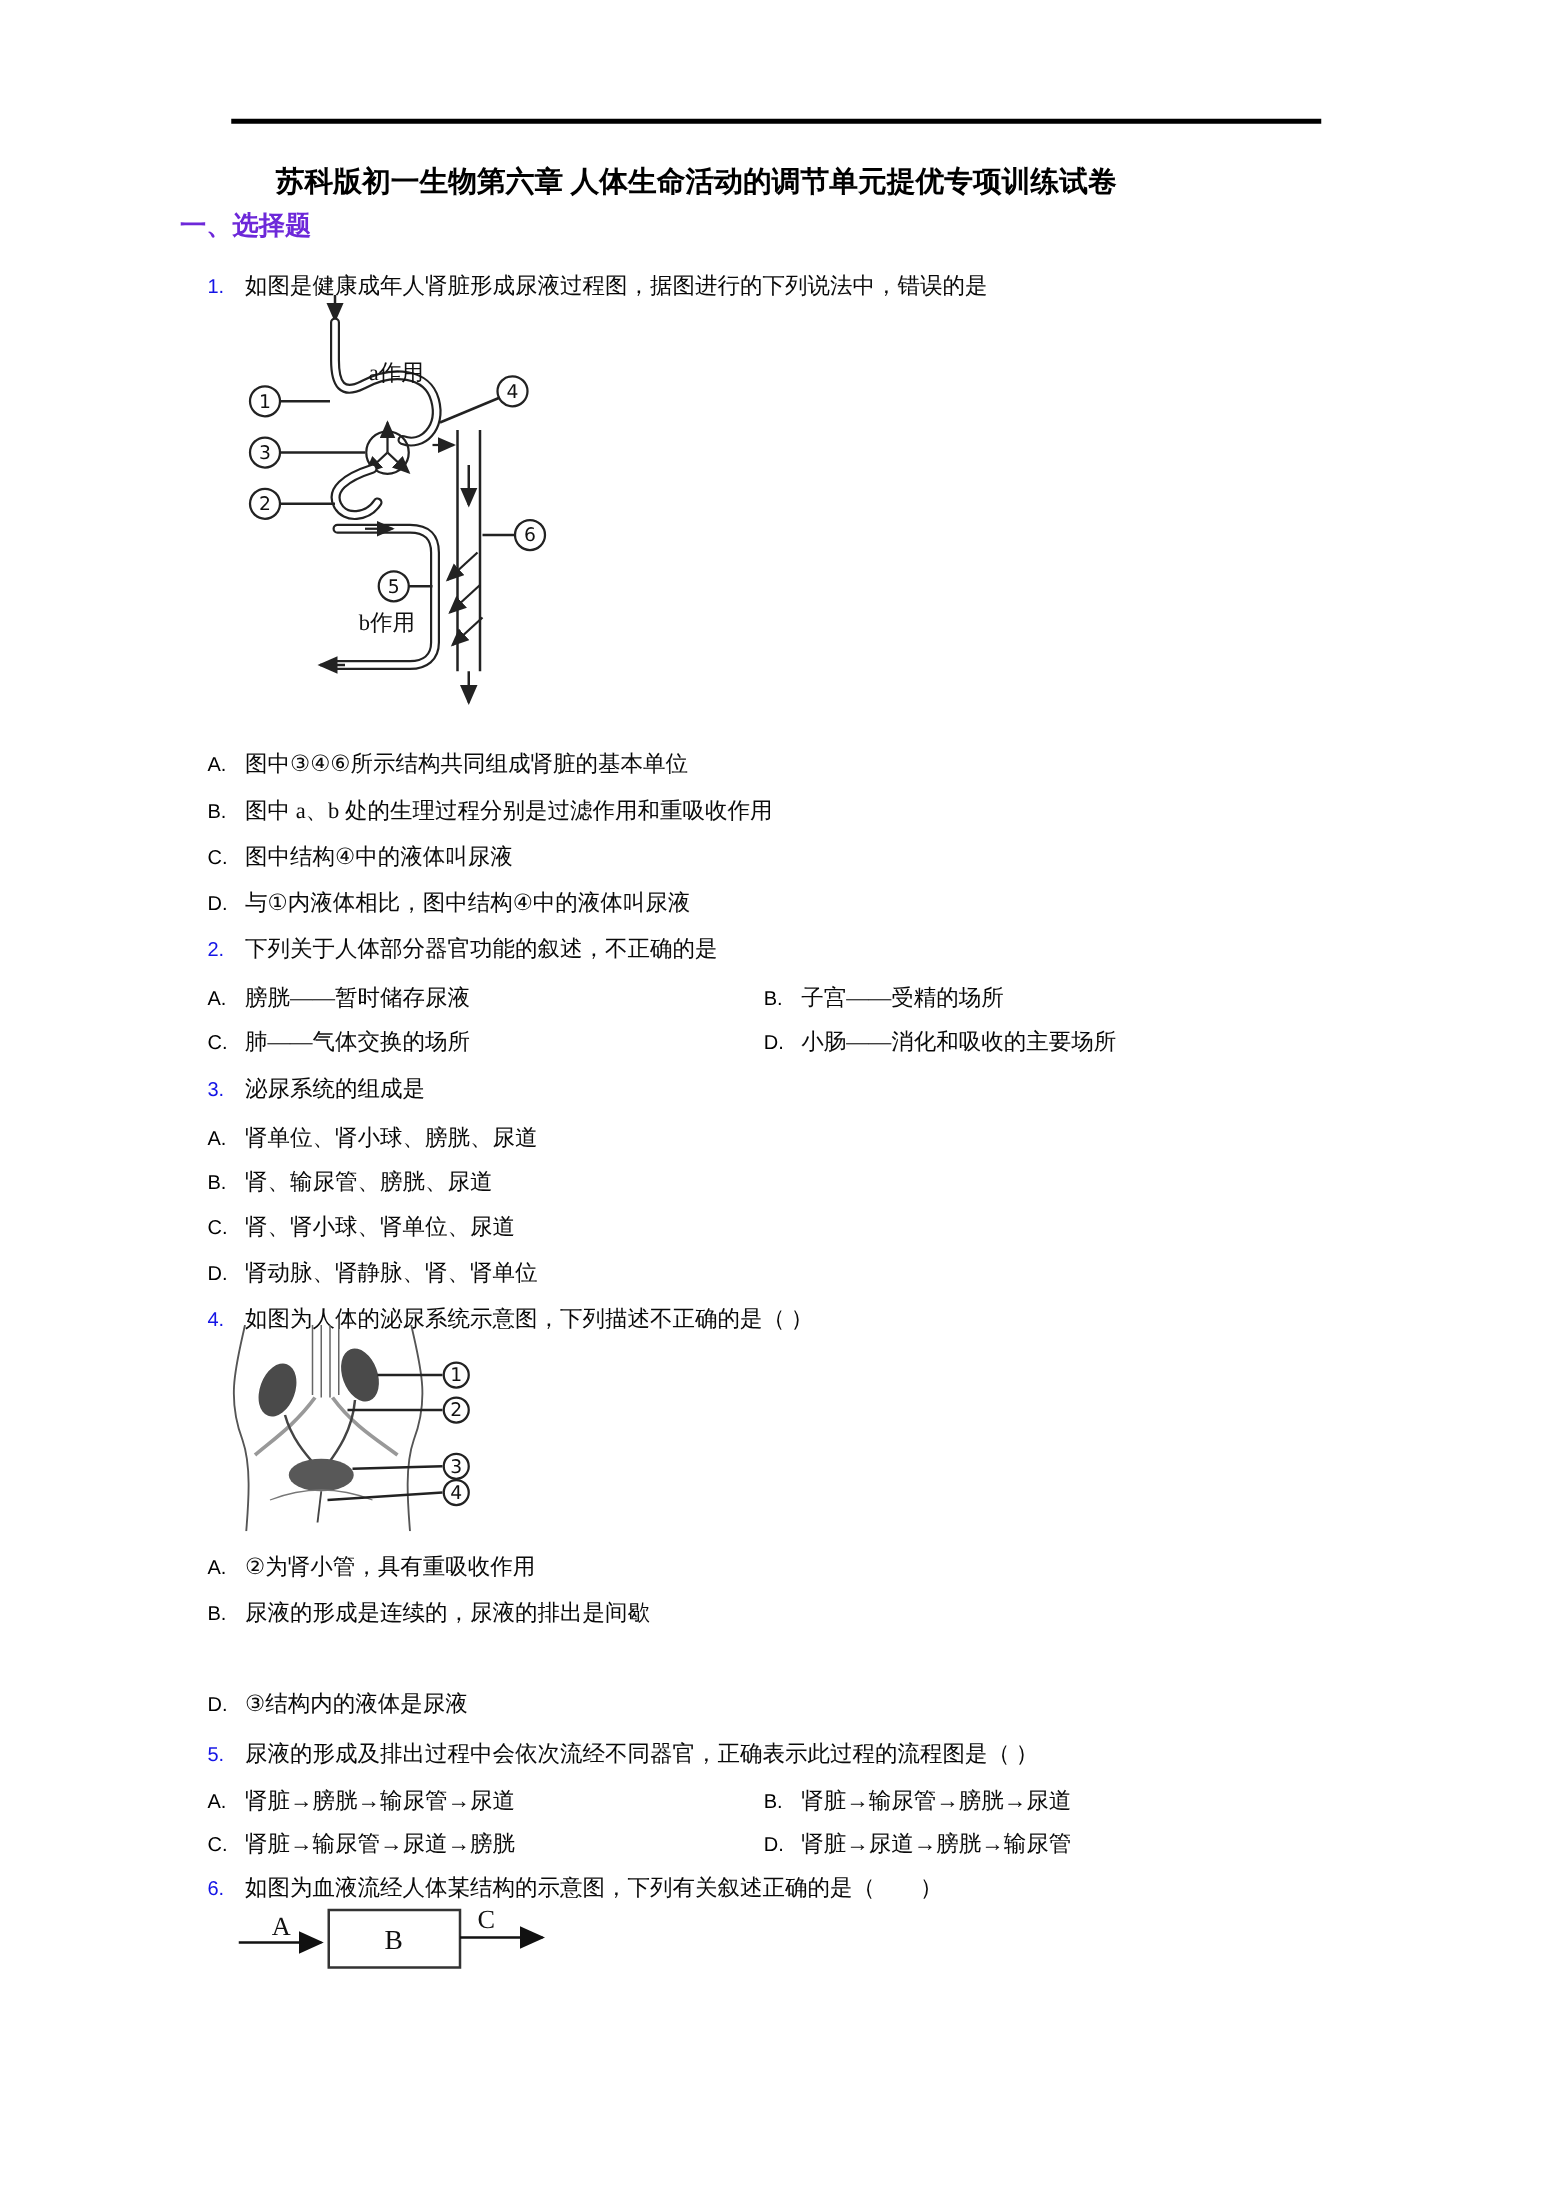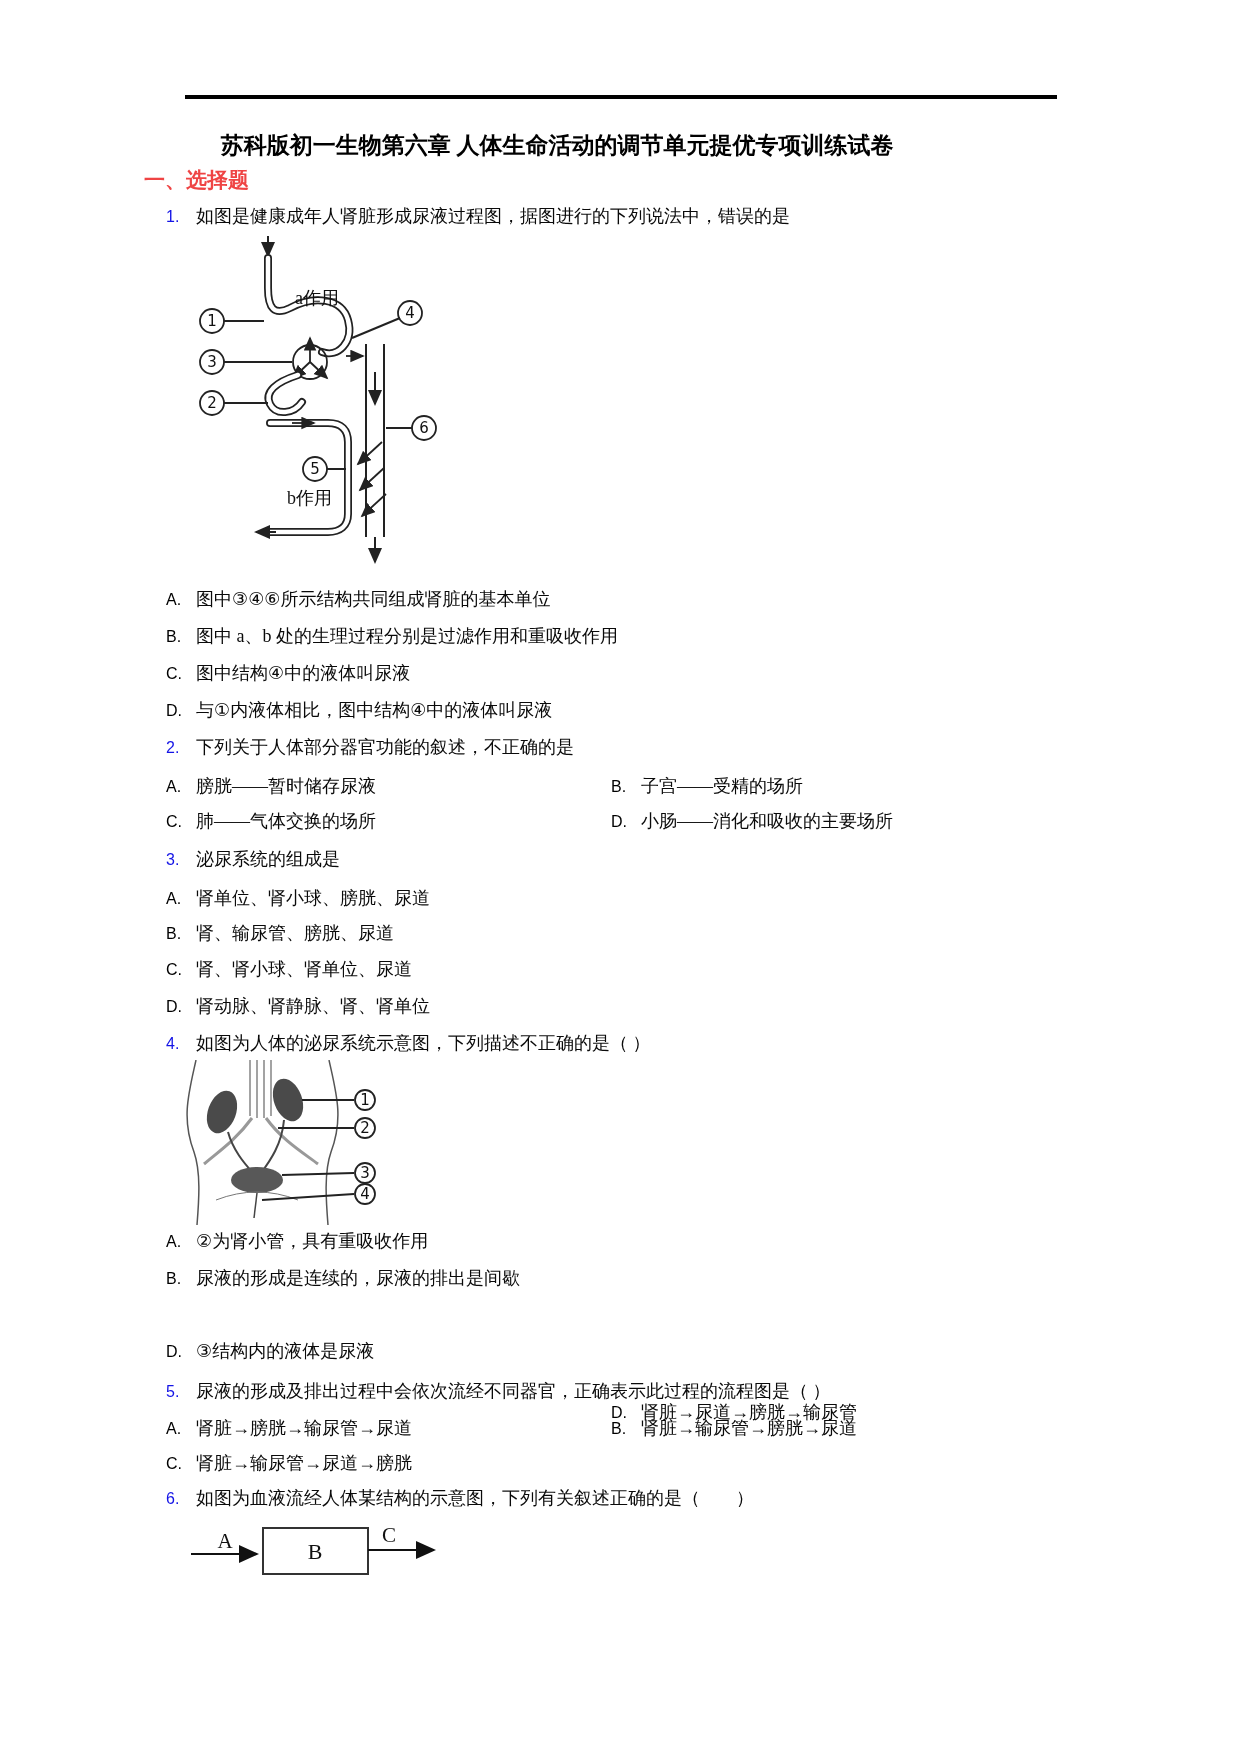--- a/index.html
+++ b/index.html
@@ -1,22 +1,22 @@
 <!DOCTYPE html>
 <html><head>
 <meta charset="utf-8">
 <style>
   html,body{margin:0;padding:0;background:#ffffff;}
   .page{position:relative;width:1241px;height:1750px;background:#fff;
         font-family:"Liberation Serif","DejaVu Sans",serif;color:#111;overflow:hidden;}
   .rule{position:absolute;left:185px;top:95px;width:872px;height:4px;background:#000;}
   .title{position:absolute;top:130px;left:0;width:1114px;text-align:center;
          font-size:23px;font-weight:bold;white-space:nowrap;color:#000;}
-  .sec{position:absolute;top:166px;left:144px;font-size:21px;font-weight:bold;color:#ef4444;}
-  .row{position:absolute;left:166px;white-space:nowrap;font-size:18px;line-height:24px;}
+  .sec{position:absolute;top:166px;left:144px;font-size:21px;font-weight:bold;color:#6d28d9;}
+  .row{position:absolute;left:166px;white-space:nowrap;font-size:18px;line-height:24px;margin-top:12px;}
   .lbl{display:inline-block;min-width:30px;
        font-family:"Liberation Sans","DejaVu Sans",sans-serif;font-size:16px;color:#000;}
   .num{color:#1414e6;}
   .txt{font-size:18px;color:#0a0a0a;}
   .col2{left:611px;}
   .fig{position:absolute;}
   .fig text{font-family:"Liberation Serif","DejaVu Sans",serif;fill:#111;}
   .fig .dnum{font-family:"DejaVu Sans","Liberation Sans",sans-serif;font-size:15px;}
   .tube{stroke:#222;stroke-width:8;fill:none;stroke-linecap:round;}
   .tubein{stroke:#fff;stroke-width:4.5;fill:none;stroke-linecap:round;}
@@ -197,21 +197,21 @@
   </div>
   <div class="row" style="top:1416px">
     <span class="lbl">A.</span><span class="txt">肾脏→膀胱→输尿管→尿道</span>
   </div>
   <div class="row col2" style="top:1416px">
     <span class="lbl">B.</span><span class="txt">肾脏→输尿管→膀胱→尿道</span>
   </div>
   <div class="row" style="top:1451px">
     <span class="lbl">C.</span><span class="txt">肾脏→输尿管→尿道→膀胱</span>
   </div>
-  <div class="row col2" style="top:1400px">
+  <div class="row col2" style="top:1451px">
     <span class="lbl">D.</span><span class="txt">肾脏→尿道→膀胱→输尿管</span>
   </div>
 
   <div class="row" style="top:1486px">
     <span class="lbl num">6.</span><span class="txt">如图为血液流经人体某结构的示意图，下列有关叙述正确的是（　　）</span>
   </div>
 
   <svg class="fig" style="left:183px;top:1514px" width="270" height="72" viewBox="0 0 270 72">
     <defs>
       <marker id="ah6" markerWidth="12" markerHeight="10" refX="9" refY="4.5" orient="auto">

